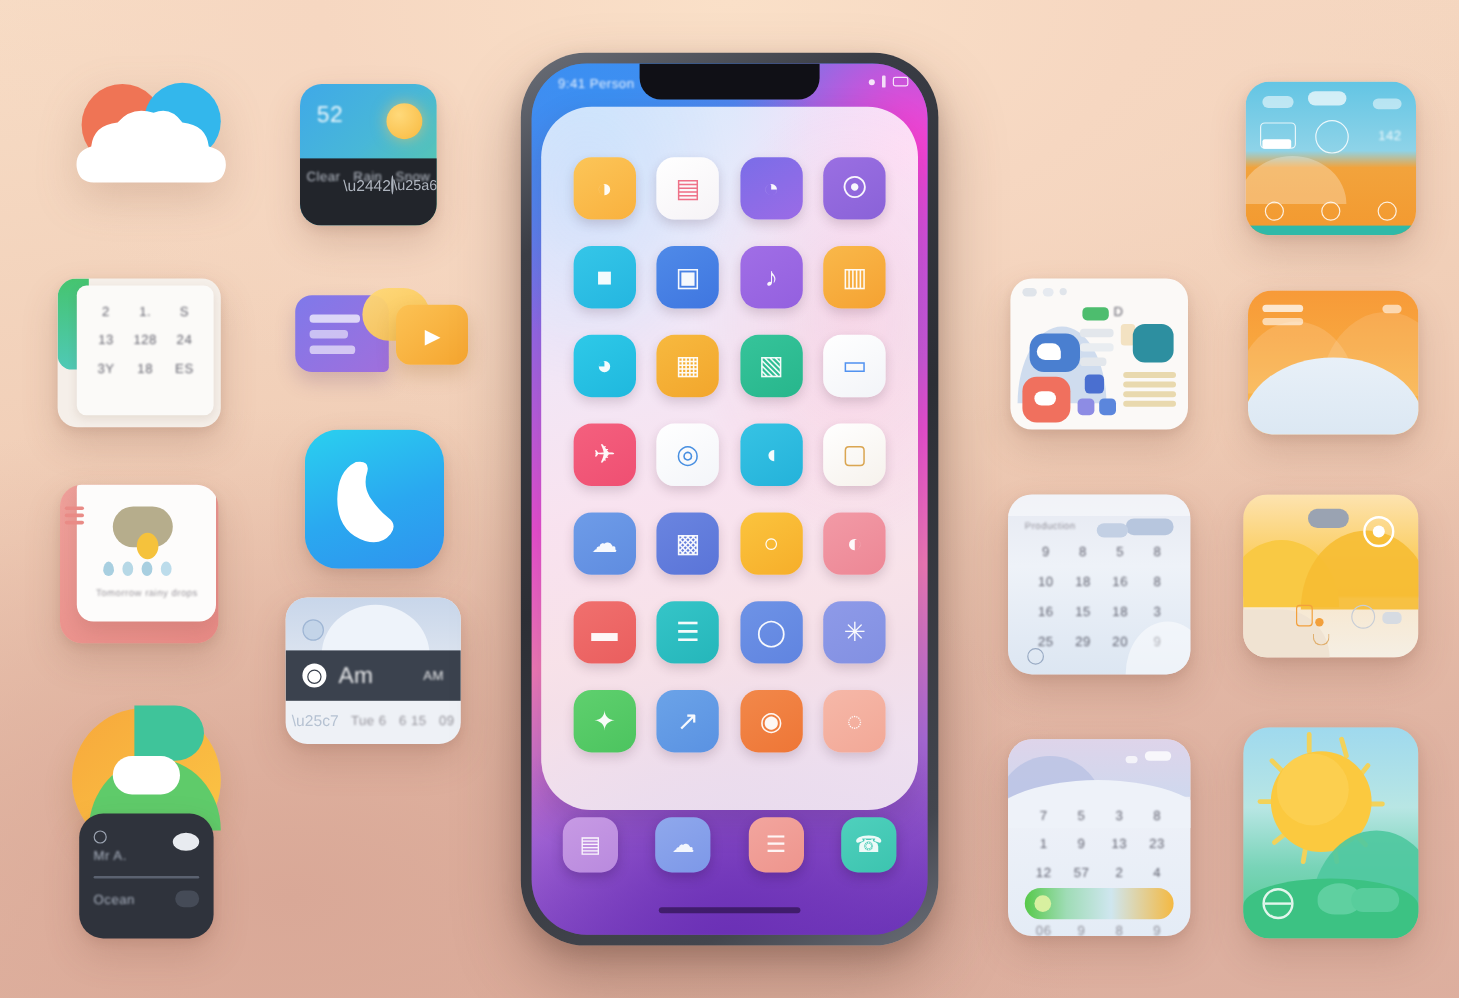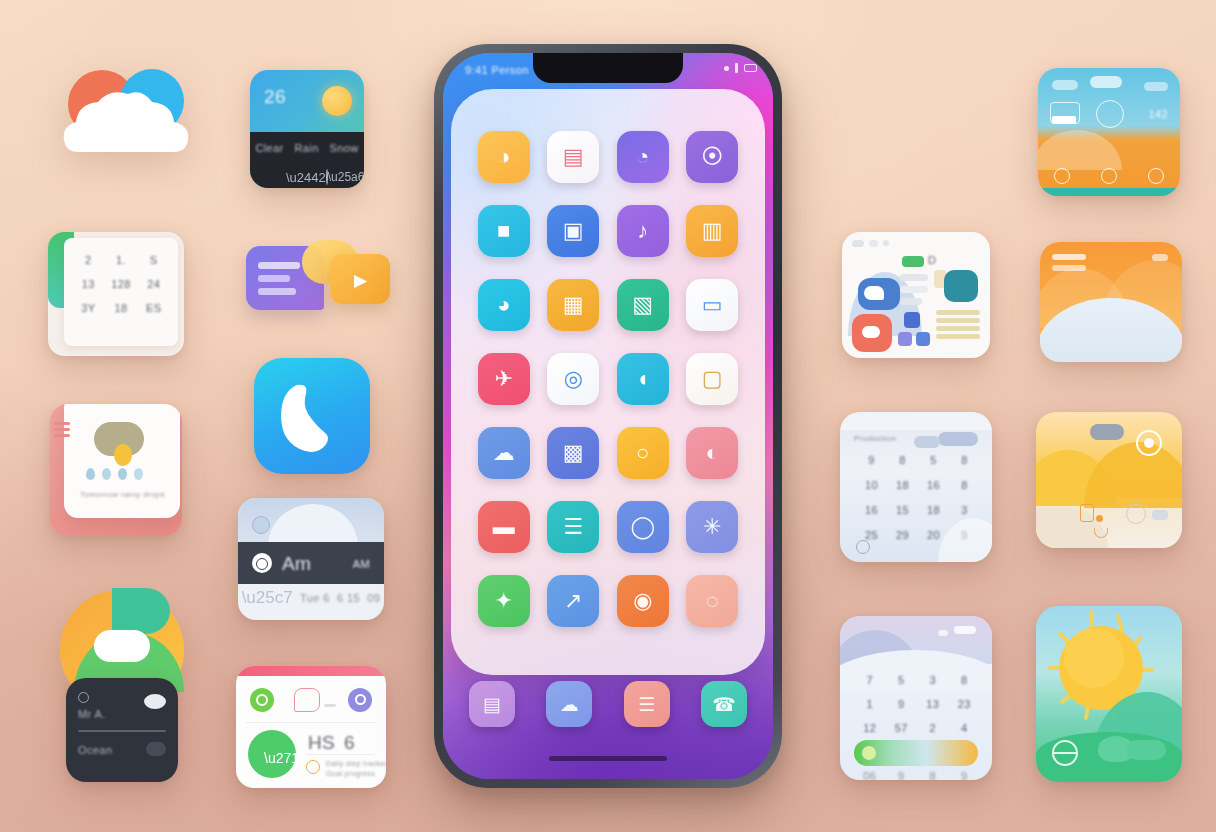--- a/index.html
+++ b/index.html
@@ -109,28 +109,28 @@
 
   <svg id="cloudIcon" viewBox="0 0 170 110">
     <circle cx="58" cy="48" r="34" fill="#ef7455"></circle>
     <circle cx="108" cy="45" r="32" fill="#33b7ec"></circle>
     <path d="M34 96 Q22 96 20 84 Q18 70 32 66 Q34 48 54 46 Q66 32 84 38 Q98 32 108 46 Q128 48 130 66 Q146 70 144 84 Q142 96 130 96 Z" fill="#ffffff"></path>
   </svg>
 
   <div class="w" style="left:250px; top:70px; width:114px; height:118px; border-radius:18px;">
     <div style="position:absolute;inset:0;background:linear-gradient(135deg,#3fa9e8 0%,#48b7d8 45%,#5fcf9e 100%);"></div>
     <div style="position:absolute;right:12px;top:16px;width:30px;height:30px;border-radius:50%;background:radial-gradient(circle at 35% 32%,#ffd97a,#f8b93f);box-shadow:0 0 12px rgba(255,200,90,.6);"></div>
-    <div class="blurtext wht lg" style="position:absolute;left:14px;top:16px;">26</div>
+    <div class="blurtext wht lg" style="position:absolute;left:14px;top:16px;">52</div>
     <div style="position:absolute;left:0;right:0;bottom:0;height:56px;background:#22252b;"></div>
     <div class="row3" style="bottom:34px;color:#cfd3da;">
       <span class="blurtext" style="color:#b9bfc9;">Clear</span>
       <span class="blurtext" style="color:#b9bfc9;">Rain</span>
       <span class="blurtext" style="color:#b9bfc9;">Snow</span>
     </div>
-    <div class="row3" style="bottom:3px;color:#aeb4be;padding-left:36px;">
+    <div class="row3" style="bottom:26px;color:#aeb4be;padding-left:36px;">
       <span style="font-size:13px;">\u2442</span>
       <span class="ico-c"></span>
       <span style="font-size:12px;">\u25a6</span>
     </div>
   </div>
 
   <div class="w" style="left:48px; top:232px; width:136px; height:124px; border-radius:16px; background:#f5efe9;">
     <div style="position:absolute;left:0;top:0;width:26px;height:76px;border-radius:12px 0 0 12px;background:linear-gradient(180deg,#45c46f,#4fc9b6);"></div>
     <div style="position:absolute;left:16px;top:6px;right:6px;bottom:10px;background:#fbfaf8;border-radius:8px;box-shadow:0 3px 8px rgba(120,80,60,.12);"></div>
     <div style="position:absolute;left:24px;top:22px;right:14px;display:grid;grid-template-columns:repeat(3,1fr);row-gap:12px;justify-items:center;">
@@ -186,58 +186,40 @@
   <div class="w" style="left:238px; top:498px; width:146px; height:122px; border-radius:18px; background:#eef1f6;">
     <div class="sky" style="height:48px;background:linear-gradient(180deg,#c8d6ea,#dbe3ef);"></div>
     <div class="hill" style="left:30px;top:6px;width:90px;height:42px;background:#eef3fa;"></div>
     <div style="position:absolute;left:14px;top:18px;width:18px;height:18px;border-radius:50%;background:#c3d4e8;border:1.5px solid #9fb6d4;"></div>
     <div style="position:absolute;left:0;right:0;top:44px;height:42px;background:#3b424e;"></div>
     <div style="position:absolute;left:14px;top:55px;width:20px;height:20px;border-radius:50%;background:#fff;"></div>
     <div style="position:absolute;left:18px;top:60px;width:12px;height:12px;border-radius:50%;border:1.6px solid #3b424e;"></div>
     <div class="blurtext wht lg" style="position:absolute;left:44px;top:55px;">Am</div>
     <div class="blurtext wht" style="position:absolute;right:14px;top:60px;">AM</div>
     <div class="row3" style="bottom:12px;">
-      <span style="font-size:17px;color:#b6c2d2;">\u25c7</span>
+      <span style="font-size:13px;color:#b6c2d2;">\u25c7</span>
       <span class="blurtext">Tue 6</span>
       <span class="blurtext">6 15</span>
       <span class="blurtext">09</span>
     </div>
   </div>
 
   <div style="position:absolute;left:60px;top:590px;width:124px;height:120px;border-radius:62px;background:linear-gradient(140deg,#f7a83c,#fbc745);box-shadow:0 12px 24px rgba(140,90,40,.22);"></div>
   <div style="position:absolute;left:112px;top:588px;width:58px;height:46px;border-radius:0 50% 50% 0/0 60% 60% 0;background:#3fc49a;"></div>
   <div style="position:absolute;left:74px;top:632px;width:110px;height:60px;border-radius:50% 50% 0 0/100% 100% 0 0;background:#5fcb6a;"></div>
   <div style="position:absolute;left:94px;top:630px;width:56px;height:32px;border-radius:28px;background:#fff;"></div>
   <div class="w" style="left:66px; top:678px; width:112px; height:104px; border-radius:20px; background:#2f333c;">
     <div style="position:absolute;left:12px;top:14px;width:11px;height:11px;border-radius:50%;border:1.4px solid #9aa2b0;"></div>
     <div class="blurtext" style="position:absolute;left:12px;top:30px;color:#aab2c0;">Mr A.</div>
     <div style="position:absolute;right:12px;top:16px;width:22px;height:15px;border-radius:50%;background:#e8ebf0;"></div>
     <div style="position:absolute;left:12px;right:12px;top:52px;height:2px;border-radius:1px;background:#5b6270;"></div>
     <div class="blurtext" style="position:absolute;left:12px;top:66px;color:#aab2c0;">Ocean</div>
     <div style="position:absolute;right:12px;top:64px;width:20px;height:14px;border-radius:8px;background:#454b57;"></div>
   </div>
 
-  <div class="w" style="left:236px; top:666px; width:150px; height:122px; border-radius:18px; background:#fdfdfd;">
-    <div style="position:absolute;left:0;right:0;top:0;height:10px;background:linear-gradient(90deg,#f2607c,#f47f93);"></div>
-    <div style="position:absolute;left:14px;top:22px;width:24px;height:24px;border-radius:50%;background:#6fd04a;"></div>
-    <div style="position:absolute;left:20px;top:28px;width:12px;height:12px;border-radius:50%;border:2px solid #fff;"></div>
-    <div style="position:absolute;left:58px;top:22px;width:26px;height:24px;border-radius:8px 8px 8px 2px;border:1.6px solid #f0909c;"></div>
-    <div style="position:absolute;left:88px;top:38px;width:12px;height:3px;border-radius:2px;background:#ddd;"></div>
-    <div style="position:absolute;right:14px;top:22px;width:24px;height:24px;border-radius:50%;background:#8f8ce2;"></div>
-    <div style="position:absolute;right:20px;top:28px;width:11px;height:11px;border-radius:50%;border:2px solid #fff;"></div>
-    <div style="position:absolute;left:10px;right:10px;top:56px;height:1px;background:#eee;"></div>
-    <div style="position:absolute;left:12px;top:64px;width:48px;height:48px;border-radius:50%;background:#4ecb6b;"></div>
-    <div style="position:absolute;left:28px;top:84px;color:#fff;font-size:14px;">\u2713</div>
-    <div class="blurtext dk lg" style="position:absolute;left:72px;top:66px;">HS</div>
-    <div class="blurtext dk lg" style="position:absolute;left:108px;top:66px;">6</div>
-    <div style="position:absolute;left:70px;right:12px;top:88px;height:1px;background:#eee;"></div>
-    <div style="position:absolute;left:70px;top:94px;width:14px;height:14px;border-radius:50%;border:1.6px solid #f0b040;"></div>
-    <div class="blurtext" style="position:absolute;left:90px;top:94px;font-size:7px;">Daily step tracker</div>
-    <div class="blurtext" style="position:absolute;left:90px;top:104px;font-size:7px;">Goal progress</div>
-  </div>
 
   <div id="phone">
     <div id="screen">
       <div id="wallTop"></div>
       <div id="notch"></div>
 
       <div id="statusbar">
         <span id="sbLeft" class="blurtext wht">9:41 Person</span>
         <span id="sbRight">
           <span class="sbdot"></span>

